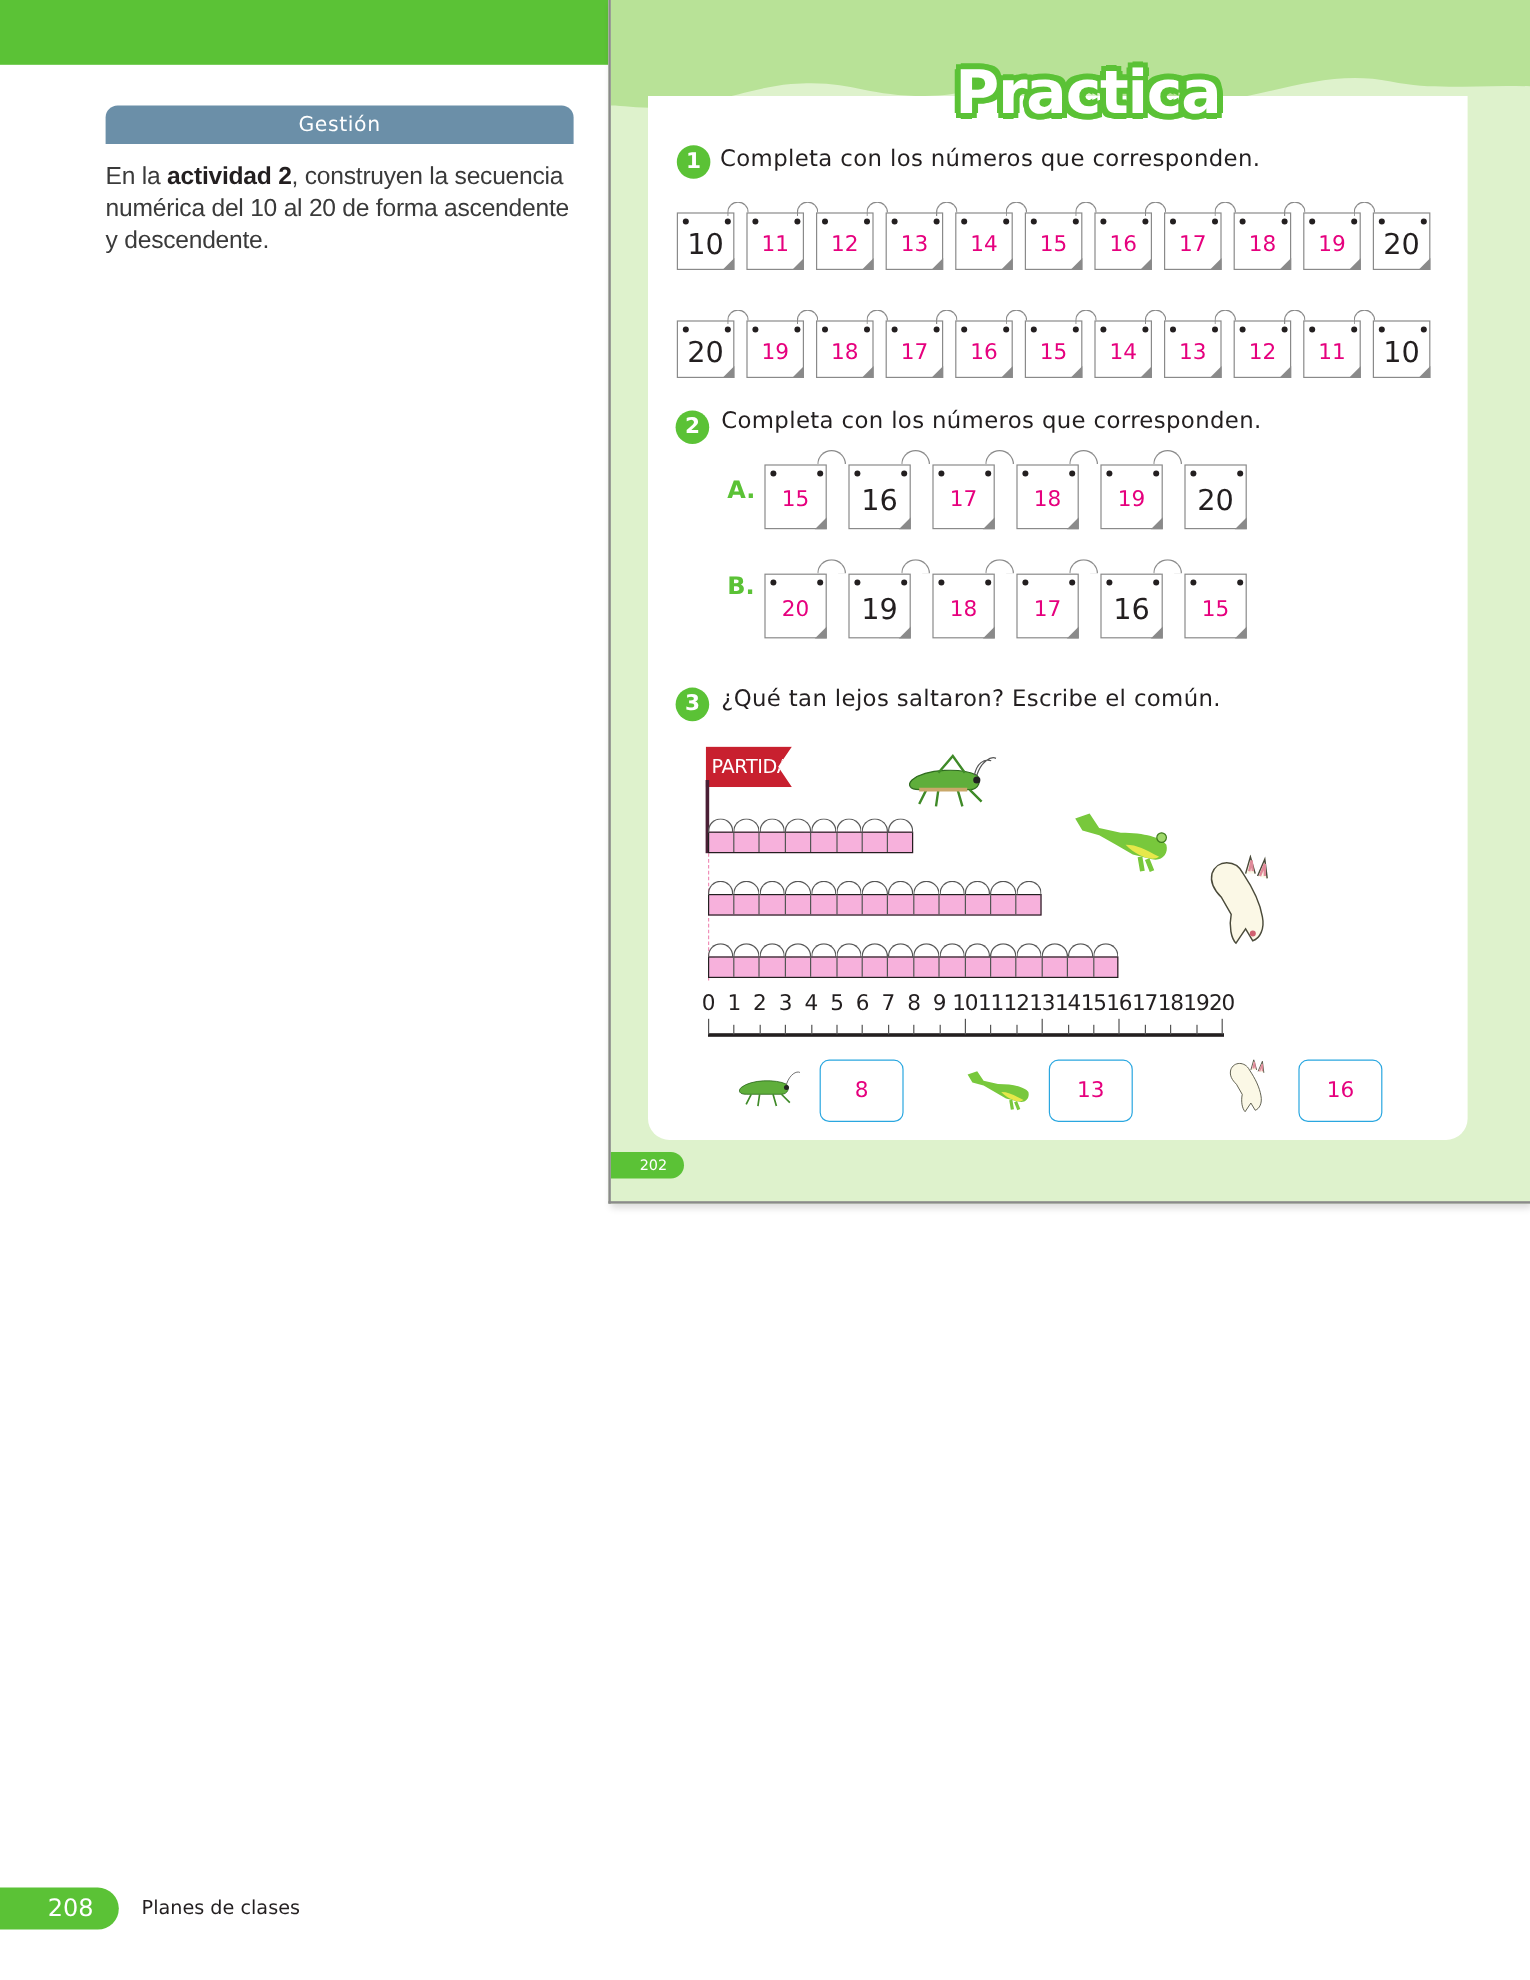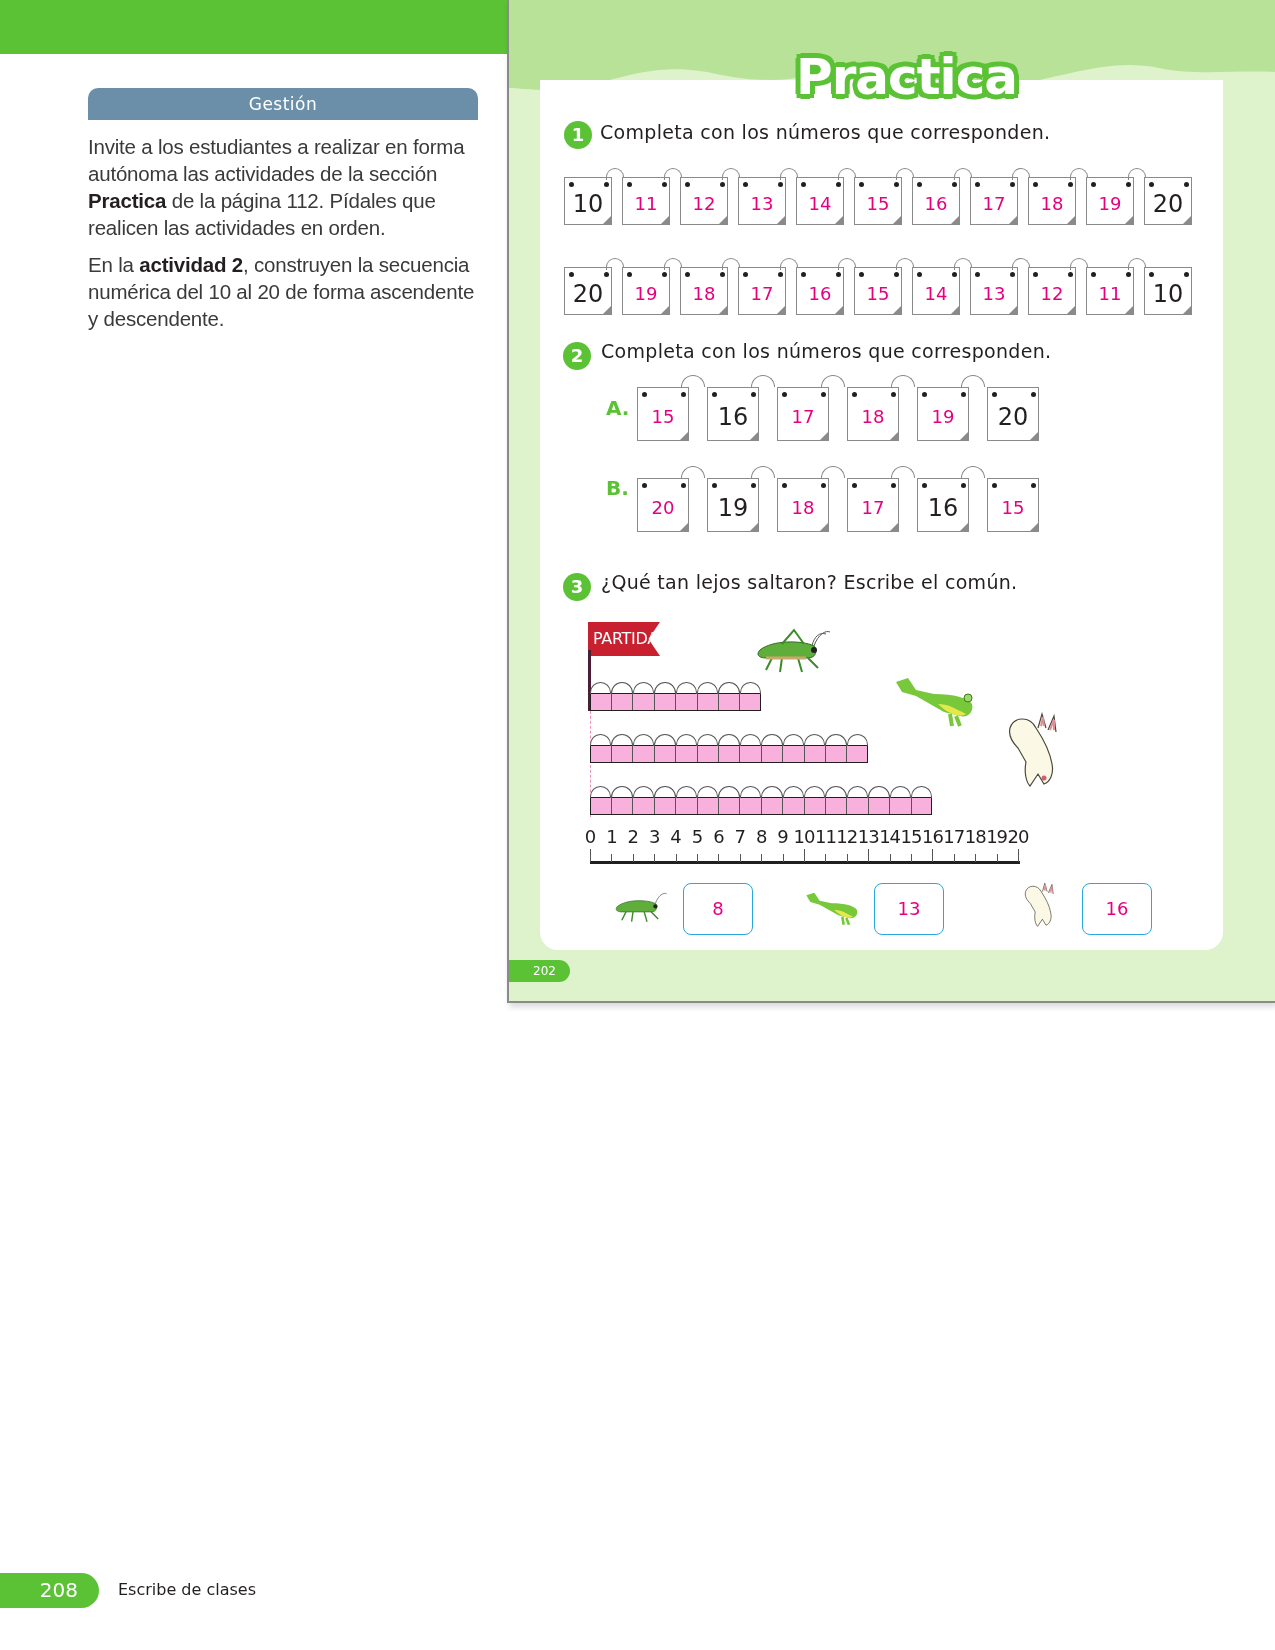--- a/index.html
+++ b/index.html
@@ -76,26 +76,25 @@
     color: #e6007e; font-size: 18px; text-align: center; line-height: 50px; font-family: "DejaVu Sans", sans-serif; }
   .animal { position: absolute; }
 </style>
 </head>
 <body>
 
 <div class="top-bar"></div>
 
 <div class="gestion-head">Gestión</div>
 <div class="gestion-body" id="gestion-body">
-    <p><span>Invite a los estudiantes a realizar en forma autónoma las actividades de la sección </span><b>Practica</b><span> de la página 112. Pídales que realicen las actividades en orden.</span></p>
     <p><span>En la </span><b>actividad 2</b><span>,  construyen la secuencia numérica del 10 al 20 de forma ascendente y descendente.</span></p>
   </div>
 
 <div class="footer-pill">208</div>
-<div class="footer-text">Escribe de clases</div>
+<div class="footer-text">Planes de clases</div>
 
 <div class="panel">
   <svg class="panel-wave" viewBox="0 0 768 110" preserveAspectRatio="none">
     <path d="M0 0 H768 V72 C720 70 690 76 650 68 C600 58 560 76 500 86 C440 96 400 66 360 66 C320 66 300 80 262 80 C210 80 200 66 150 70 C110 74 80 90 40 90 C20 90 10 88 0 88 Z" fill="#b8e297"></path>
   </svg>
   <div class="card"></div>
   <div class="practica-title">Practica</div>
   <div class="page-pill">202</div>
 </div>
 

